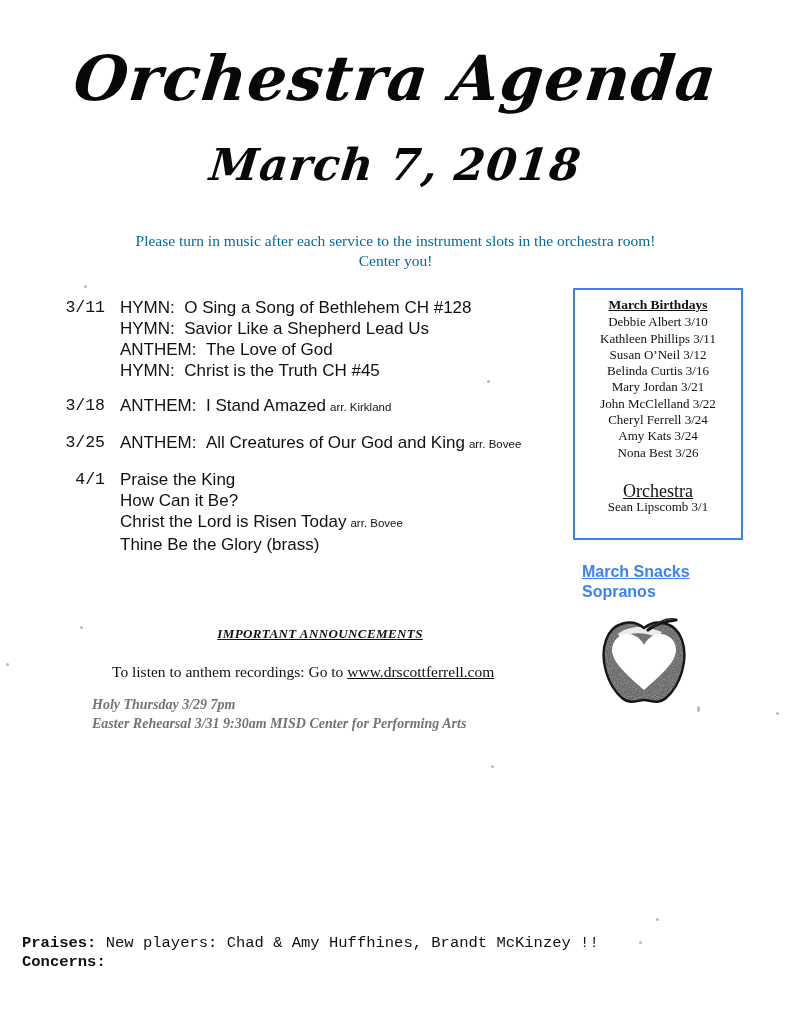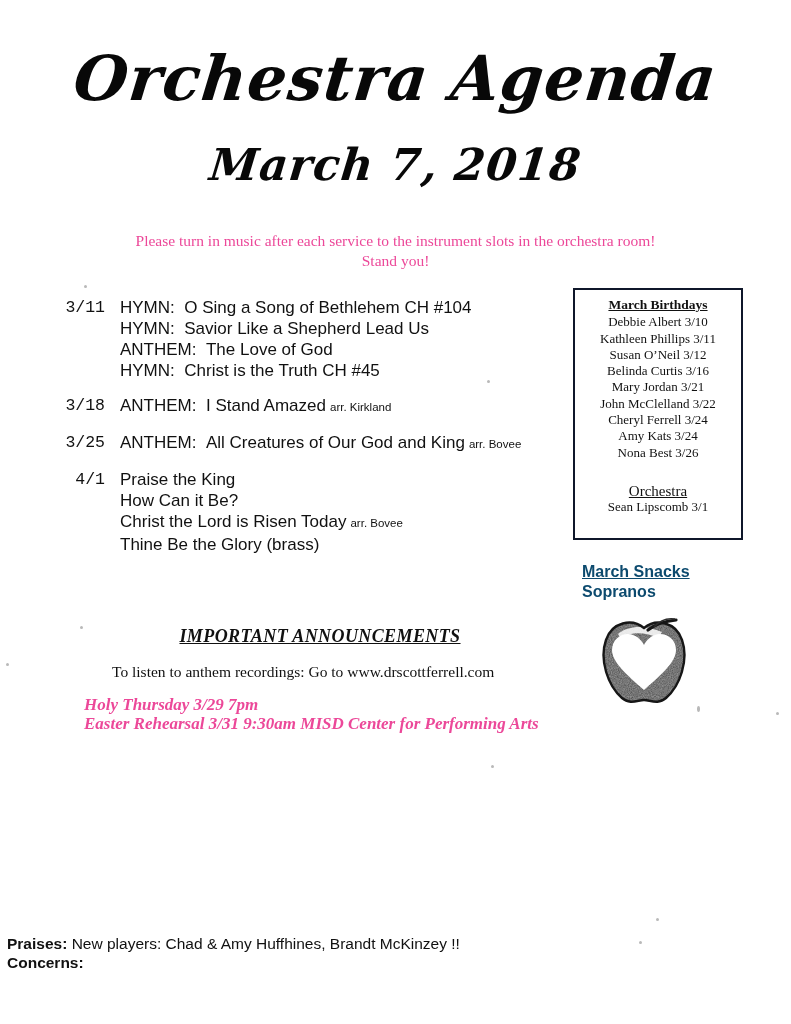--- a/index.html
+++ b/index.html
@@ -55,21 +55,21 @@
   
   .notice {
     position: absolute;
     left: 0;
     top: 231px;
     width: 791px;
     text-align: center;
     font-family: "Liberation Serif", serif;
     font-size: 15.5px;
     line-height: 1.32;
-    color: #ec4899;
+    color: #0369a1;
   }
 
   
   .agenda {
     position: absolute;
     left: 0;
     top: 297px;
     width: 560px;
   }
   .agenda-block {
@@ -106,21 +106,21 @@
     vertical-align: baseline;
   }
 
   
   .bday-box {
     position: absolute;
     left: 573px;
     top: 288px;
     width: 170px;
     height: 252px;
-    border: 2px solid #0f172a;
+    border: 2px solid #3b82f6;
     box-sizing: border-box;
     background: #ffffff;
   }
   .bday-inner {
     padding-top: 7px;
     text-align: center;
     font-family: "Liberation Serif", serif;
     font-size: 13px;
     line-height: 16.3px;
     color: #111;
@@ -128,33 +128,33 @@
   .bday-head {
     font-weight: 700;
     text-decoration: underline;
     font-size: 13.5px;
     padding-bottom: 1px;
   }
   .bday-row { white-space: nowrap; }
   .bday-gap { height: 22px; }
   .orch-head {
     text-decoration: underline;
-    font-size: 15px;
+    font-size: 18px;
   }
 
   
   .snacks {
     position: absolute;
     left: 582px;
     top: 562px;
     font-family: "Liberation Sans", sans-serif;
     font-weight: 700;
     font-size: 16px;
     line-height: 20px;
-    color: #0c4a6e;
+    color: #3b82f6;
   }
   .snacks-head { text-decoration: underline; }
 
   
   .apple-wrap {
     position: absolute;
     left: 596px;
     top: 612px;
     width: 96px;
     height: 98px;
@@ -163,52 +163,52 @@
   
   .ann-head {
     position: absolute;
     left: 0;
     top: 626px;
     width: 640px;
     text-align: center;
     font-family: "Liberation Serif", serif;
     font-weight: 700;
     font-style: italic;
-    font-size: 18px;
+    font-size: 13px;
     letter-spacing: 0.4px;
     text-decoration: underline;
     color: #111;
   }
   .ann-line1 {
     position: absolute;
     left: 112px;
     top: 663px;
     font-family: "Liberation Serif", serif;
     font-size: 15.5px;
     color: #111;
   }
-  .ann-line1 .url { }
+  .ann-line1 .url { text-decoration: underline; }
   .ann-dates {
     position: absolute;
-    left: 84px;
+    left: 92px;
     top: 696px;
     font-family: "Liberation Serif", serif;
     font-weight: 700;
     font-style: italic;
-    font-size: 17px;
+    font-size: 14px;
     line-height: 18.5px;
-    color: #ec4899;
+    color: #737373;
   }
 
   
   .footer {
     position: absolute;
-    left: 7px;
+    left: 22px;
     top: 934px;
-    font-family: Liberation Sans, sans-serif;
+    font-family: Liberation Mono, monospace;
     font-size: 15.5px;
     line-height: 19px;
     color: #111;
   }
   .footer .k {
     font-weight: 700;
   }
 
   
   .speck {
@@ -220,28 +220,28 @@
 </head>
 <body>
 
 <div id="page">
 
   <div class="title-main">Orchestra Agenda</div>
   <div class="title-sub">March 7, 2018</div>
 
   <div class="notice">
     <div>Please turn in music after each service to the instrument slots in the orchestra room!</div>
-    <div>Stand you!</div>
+    <div>Center you!</div>
   </div>
 
   <div class="agenda" id="agenda-root">
       <div class="agenda-block">
         <div class="agenda-date">3/11</div>
         <div class="agenda-lines">
-          <div class="agenda-line"><span class="lbl">HYMN:</span>&nbsp;&nbsp;<span>O Sing a Song of Bethlehem CH #104</span></div>
+          <div class="agenda-line"><span class="lbl">HYMN:</span>&nbsp;&nbsp;<span>O Sing a Song of Bethlehem CH #128</span></div>
           <div class="agenda-line"><span class="lbl">HYMN:</span>&nbsp;&nbsp;<span>Savior Like a Shepherd Lead Us</span></div>
           <div class="agenda-line"><span class="lbl">ANTHEM:</span>&nbsp;&nbsp;<span>The Love of God</span></div>
           <div class="agenda-line"><span class="lbl">HYMN:</span>&nbsp;&nbsp;<span>Christ is the Truth  CH #45</span></div>
         </div>
       </div>
       <div class="agenda-block">
         <div class="agenda-date">3/18</div>
         <div class="agenda-lines">
           <div class="agenda-line"><span class="lbl">ANTHEM:</span>&nbsp;&nbsp;<span>I Stand Amazed</span><span class="arr">arr. Kirkland</span></div>
         </div>

